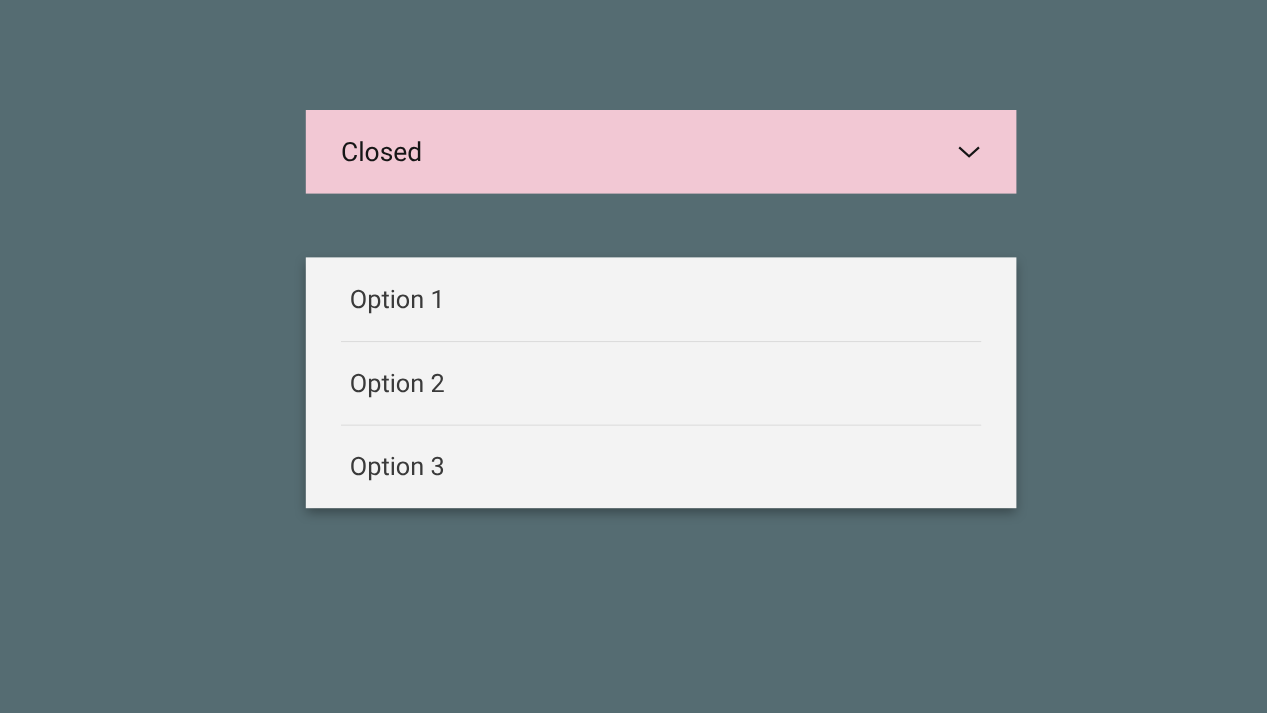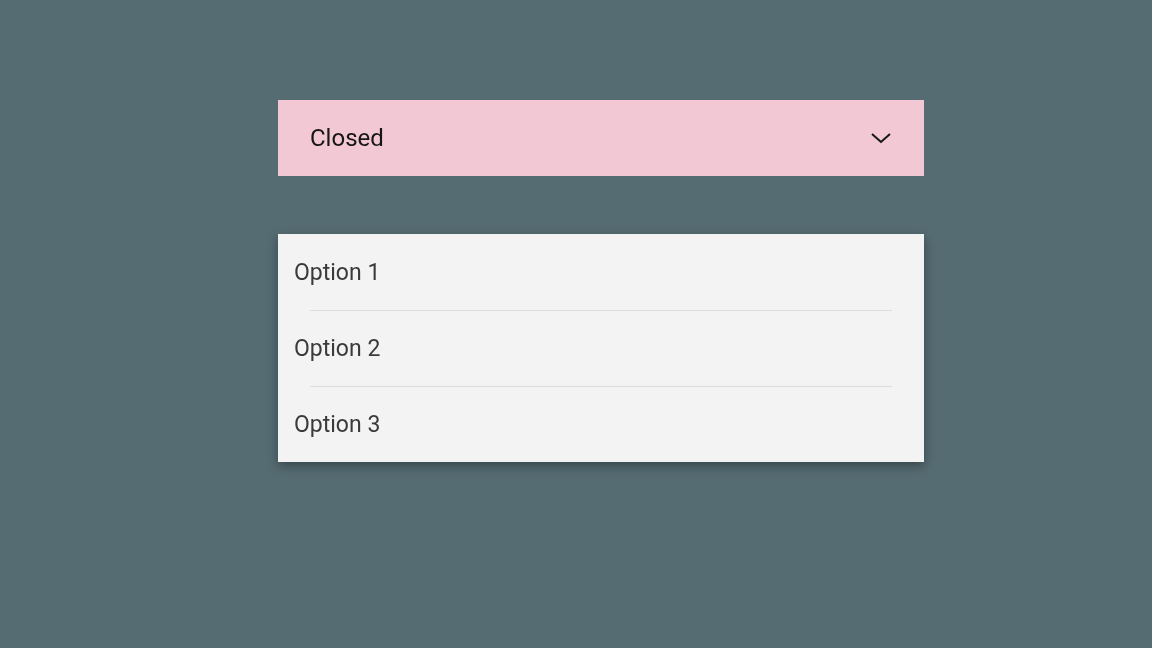--- a/index.html
+++ b/index.html
@@ -52,21 +52,21 @@
     .dropdown-open .dropdown-header {
       border-bottom: 1px solid #e8b9c6;
     }
     .dropdown-options {
       background: #f3f3f3;
     }
     .dropdown-option {
       height: 76px;
       display: flex;
       align-items: center;
-      padding: 0 16px;
+      padding: 0 40px;
       font-size: 23px;
       color: #3a3a3a;
       cursor: pointer;
       position: relative;
     }
     .dropdown-option + .dropdown-option::before {
       content: "";
       position: absolute;
       left: 32px;
       right: 32px;

